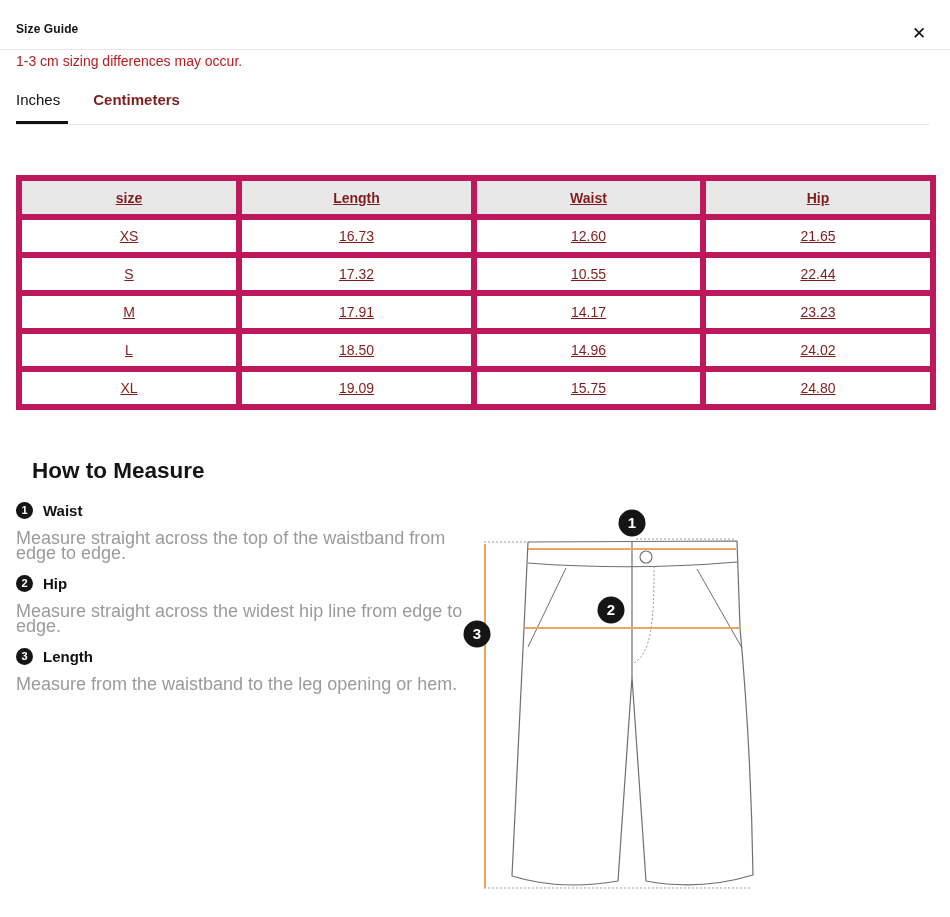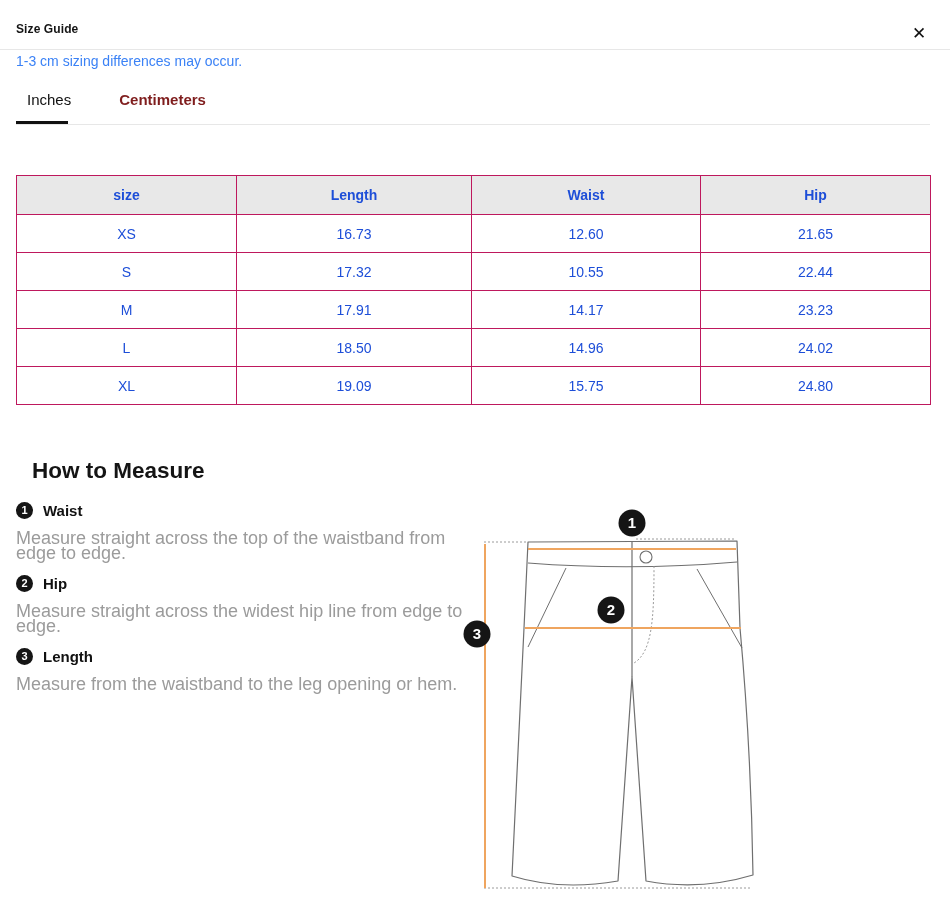--- a/index.html
+++ b/index.html
@@ -6,35 +6,35 @@
   html,body { width:950px; height:917px; background:#ffffff;
     font-family:"Liberation Sans", sans-serif; color:#141414; }
   #stage { position:relative; width:950px; height:917px; background:#fff; overflow:hidden; }
 
   
   .title { position:absolute; left:16px; top:22px; font-size:12px; font-weight:700; letter-spacing:.1px; }
   .close-btn { position:absolute; left:903px; top:18px; width:32px; height:30px;
     display:flex; align-items:center; justify-content:center; font-size:17px; color:#111;
     cursor:pointer; background:none; border:none; font-family:"Liberation Sans",sans-serif; }
   .header-divider { position:absolute; left:0; top:49px; width:950px; height:1px; background:#e7e7e7; }
-  .subtitle { position:absolute; left:16px; top:53px; font-size:14px; color:#3b82f6; }
+  .subtitle { position:absolute; left:16px; top:53px; font-size:14px; color:#b91c1c; }
 
   
-  .tabs { position:absolute; left:16px; top:91px; display:flex; gap:48px;margin-left:11px; }
+  .tabs { position:absolute; left:16px; top:91px; display:flex; gap:33px; }
   .tab { font-size:15px; background:none; border:none; cursor:pointer; font-family:"Liberation Sans",sans-serif; padding:0; }
   .tab.active { color:#111; }
   .tab.inactive { color:#7f1d1d;font-weight:bold; }
   .tab-underline { position:absolute; left:16px; top:121px; width:52px; height:3px; background:#111; }
   .tab-divider { position:absolute; left:16px; top:124px; width:914px; height:1px; background:#e7e7e7; }
 
   
   table.size-table { position:absolute; left:16px; top:175px; width:914px;
     border-collapse:collapse; table-layout:fixed; }
-  .size-table th, .size-table td { border:1px solid #be185d; text-align:center;
-    font-size:14px; color:#1d4ed8; }
+  .size-table th, .size-table td { border:6px solid #be185d; text-align:center;
+    font-size:14px; color:#7f1d1d;text-decoration:underline; }
   .size-table th { background:#e8e8e8; height:39px; font-weight:600; }
   .size-table td { height:38px; font-weight:400; background:#fff; }
 
   
   .htm-heading { position:absolute; left:32px; top:458px; font-size:22.5px; font-weight:700; }
   .measure-list { position:absolute; left:16px; top:501px; width:452px; }
   .m-head { display:flex; align-items:center; gap:10px; height:18px; margin-bottom:12px; }
   .m-badge { width:17px; height:17px; border-radius:50%; background:#151515; color:#fff;
     font-size:11px; font-weight:700; display:flex; align-items:center; justify-content:center; flex:0 0 17px; }
   .m-label { font-size:15px; font-weight:600; color:#111; }

